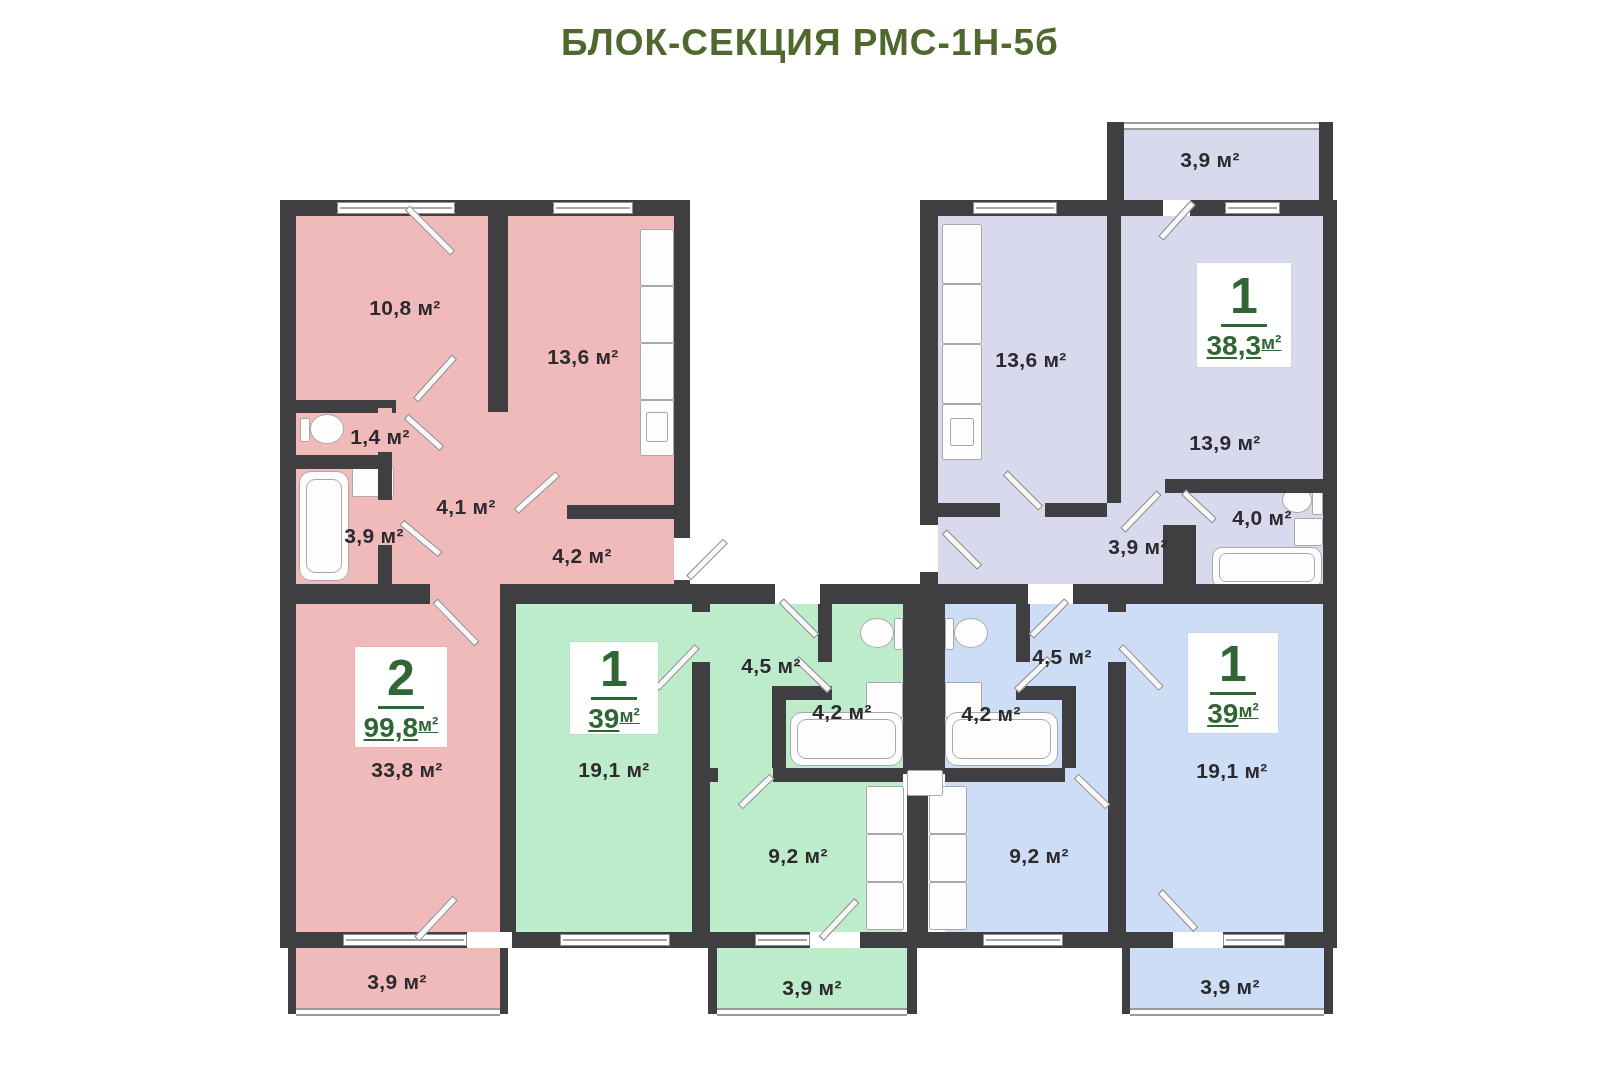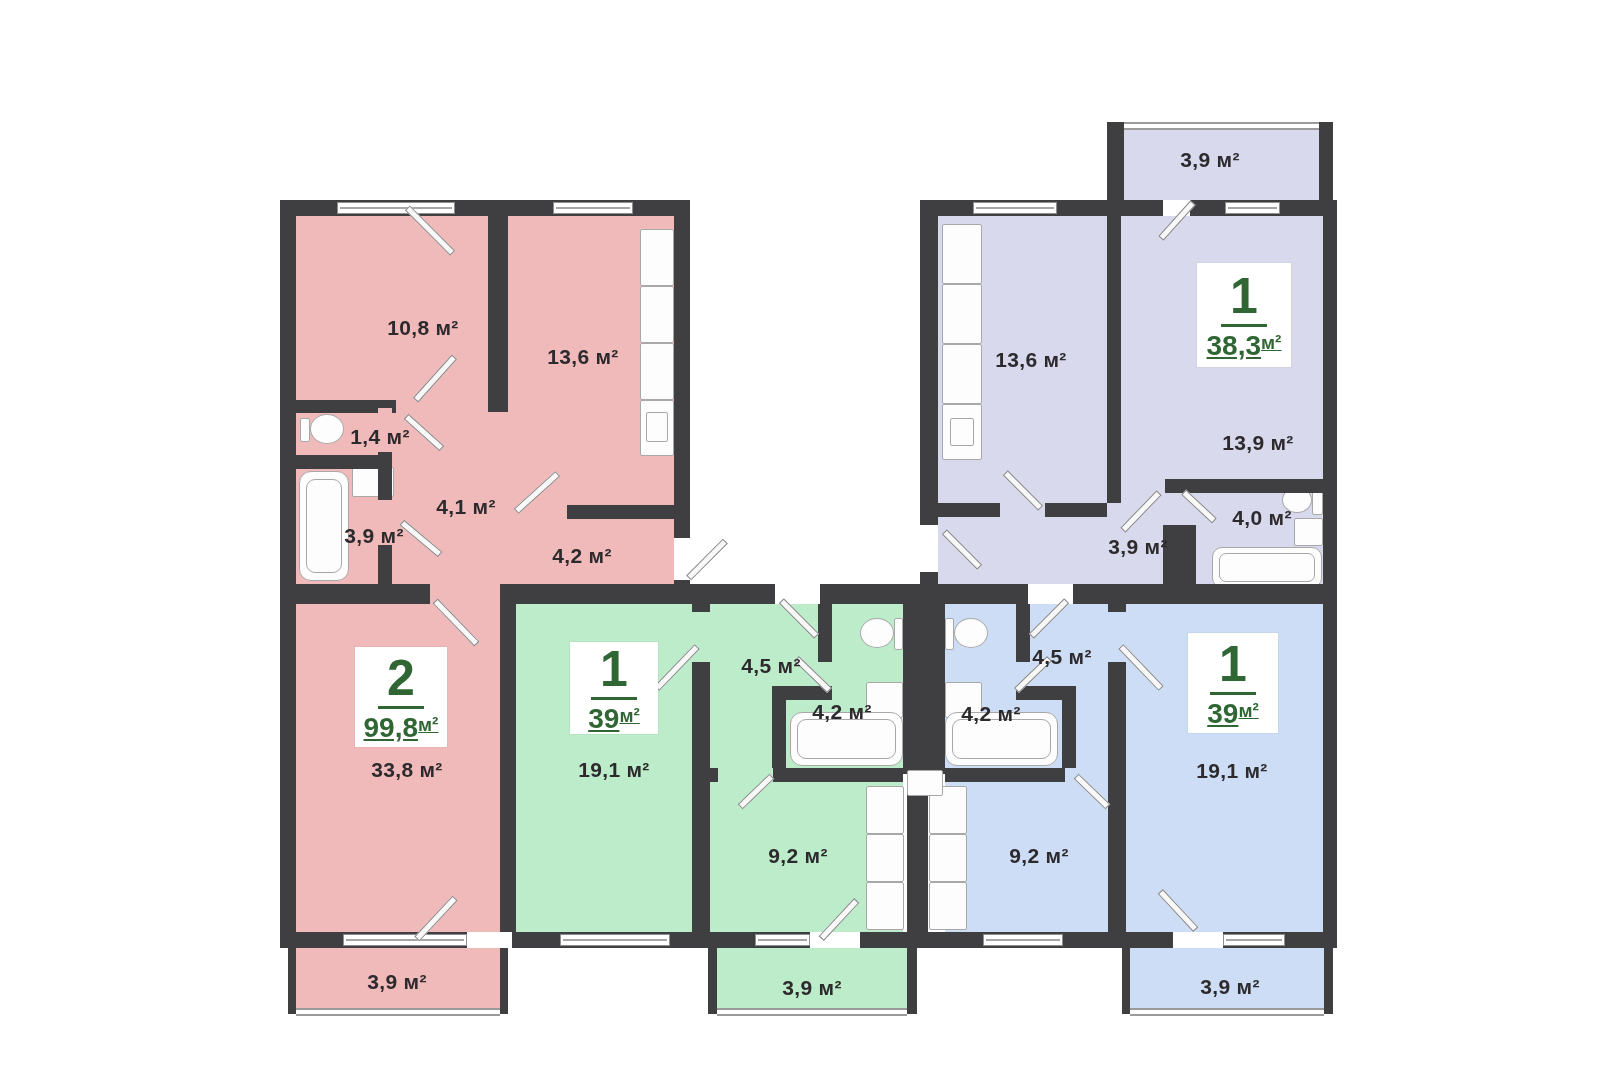--- a/index.html
+++ b/index.html
@@ -27,20 +27,21 @@
          justify-content:center;color:var(--accent);box-shadow:0 0 0 1px rgba(0,0,0,.03);}
   .badge-num{font-weight:bold;font-size:50px;line-height:1;}
   .badge-line{width:46px;height:3px;background:var(--accent);margin:3px 0 5px;}
   .badge-area{font-weight:bold;font-size:28px;line-height:1;display:flex;align-items:flex-start;text-decoration:underline;}
   .badge-unit{font-size:19px;font-weight:bold;line-height:1.2;}
 </style>
 </head>
 <body>
 
 <div class="stage">
+  <div class="title">БЛОК-СЕКЦИЯ РМС-1Н-5б</div>
 
   <div class="f" style="left: 296px; top: 216px; width: 378px; height: 368px; background: rgb(241, 186, 186);"></div>
   <div class="f" style="left: 296px; top: 604px; width: 204px; height: 328px; background: rgb(241, 186, 186);"></div>
   <div class="f" style="left: 296px; top: 948px; width: 204px; height: 66px; background: rgb(241, 186, 186);"></div>
   <div class="f" style="left: 516px; top: 604px; width: 387px; height: 328px; background: rgb(189, 236, 202);"></div>
   <div class="f" style="left: 717px; top: 948px; width: 190px; height: 66px; background: rgb(189, 236, 202);"></div>
   <div class="f" style="left: 945px; top: 604px; width: 378px; height: 328px; background: rgb(205, 221, 245);"></div>
   <div class="f" style="left: 1130px; top: 948px; width: 194px; height: 66px; background: rgb(205, 221, 245);"></div>
   <div class="f" style="left: 938px; top: 216px; width: 385px; height: 368px; background: rgb(216, 217, 236);"></div>
   <div class="f" style="left: 1124px; top: 128px; width: 195px; height: 72px; background: rgb(216, 217, 236);"></div>
@@ -188,41 +189,41 @@
   <div class="leaf" style="left:1112px;top:664px;width:58px;transform:rotate(46deg);"></div>
   <div class="leaf" style="left:1010px;top:671px;width:46px;transform:rotate(-44deg);"></div>
   <div class="leaf" style="left:1070px;top:788px;width:44px;transform:rotate(44deg);"></div>
   <div class="leaf" style="left:1152px;top:907px;width:52px;transform:rotate(47deg);"></div>
   <div class="leaf" style="left:937px;top:546px;width:50px;transform:rotate(45deg);"></div>
   <div class="leaf" style="left:1115px;top:508px;width:52px;transform:rotate(-46deg);"></div>
   <div class="leaf" style="left:998px;top:487px;width:50px;transform:rotate(45deg);"></div>
   <div class="leaf" style="left:1178px;top:503px;width:42px;transform:rotate(43deg);"></div>
   <div class="leaf" style="left:1153px;top:217px;width:48px;transform:rotate(-48deg);"></div>
 
-  <div class="lbl" style="left:405px;top:328px;margin-left:18px;">10,8 м²</div>
+  <div class="lbl" style="left:405px;top:308px;">10,8 м²</div>
   <div class="lbl" style="left:583px;top:357px;">13,6 м²</div>
   <div class="lbl" style="left:380px;top:437px;">1,4 м²</div>
   <div class="lbl" style="left:374px;top:536px;">3,9 м²</div>
   <div class="lbl" style="left:466px;top:507px;">4,1 м²</div>
   <div class="lbl" style="left:582px;top:556px;">4,2 м²</div>
   <div class="lbl" style="left:407px;top:770px;">33,8 м²</div>
   <div class="lbl" style="left:397px;top:982px;">3,9 м²</div>
   <div class="lbl" style="left:614px;top:770px;">19,1 м²</div>
   <div class="lbl" style="left:771px;top:666px;">4,5 м²</div>
   <div class="lbl" style="left:842px;top:712px;">4,2 м²</div>
   <div class="lbl" style="left:798px;top:856px;">9,2 м²</div>
   <div class="lbl" style="left:812px;top:988px;">3,9 м²</div>
   <div class="lbl" style="left:1062px;top:657px;">4,5 м²</div>
   <div class="lbl" style="left:991px;top:714px;">4,2 м²</div>
   <div class="lbl" style="left:1039px;top:856px;">9,2 м²</div>
   <div class="lbl" style="left:1232px;top:771px;">19,1 м²</div>
   <div class="lbl" style="left:1230px;top:987px;">3,9 м²</div>
   <div class="lbl" style="left:1210px;top:160px;">3,9 м²</div>
   <div class="lbl" style="left:1031px;top:360px;">13,6 м²</div>
-  <div class="lbl" style="left:1225px;top:443px;margin-left:33px;">13,9 м²</div>
+  <div class="lbl" style="left:1225px;top:443px;">13,9 м²</div>
   <div class="lbl" style="left:1138px;top:547px;">3,9 м²</div>
   <div class="lbl" style="left:1262px;top:518px;">4,0 м²</div>
 
   <div class="badge" style="left:355px;top:647px;width:92px;height:100px;">
     <div class="badge-num">2</div>
     <div class="badge-line"></div>
     <div class="badge-area">
         <span>99,8</span>
         <span class="badge-unit">м²</span>
       </div>

